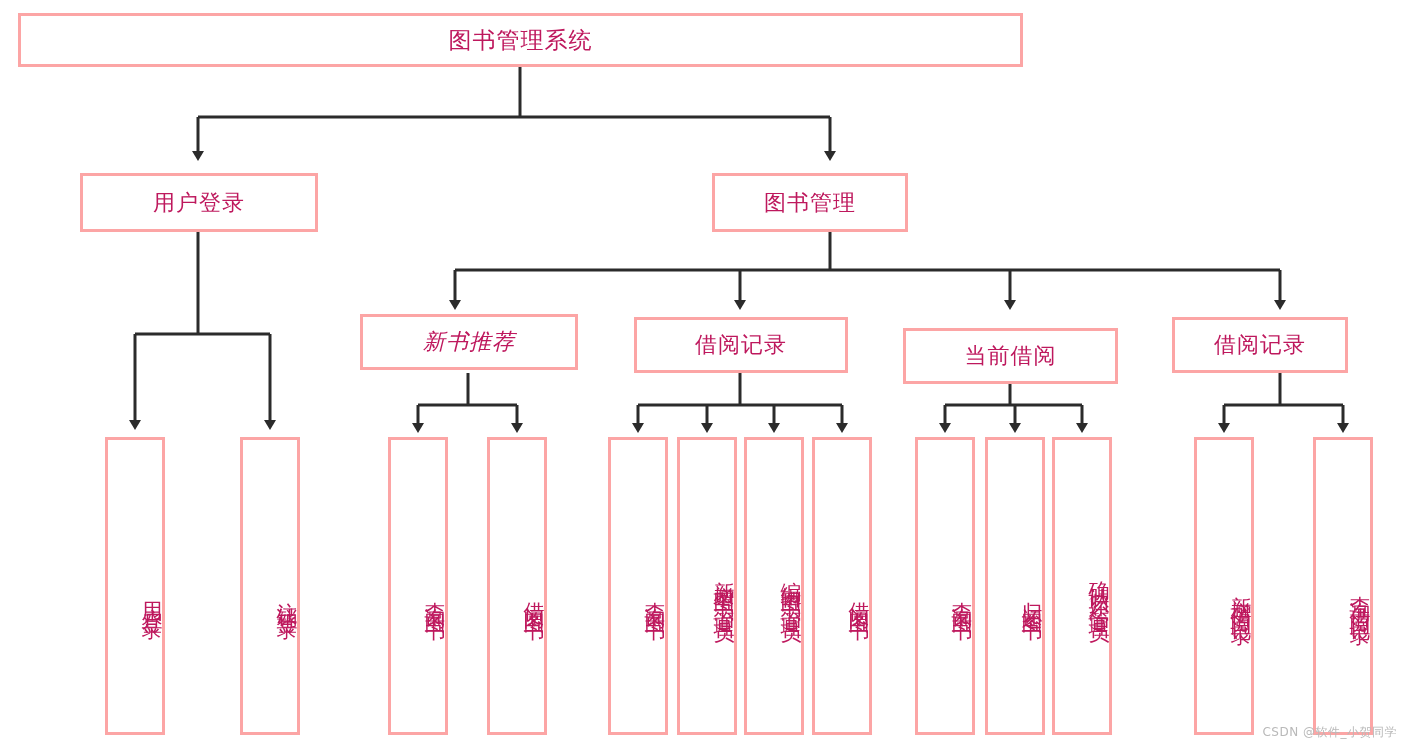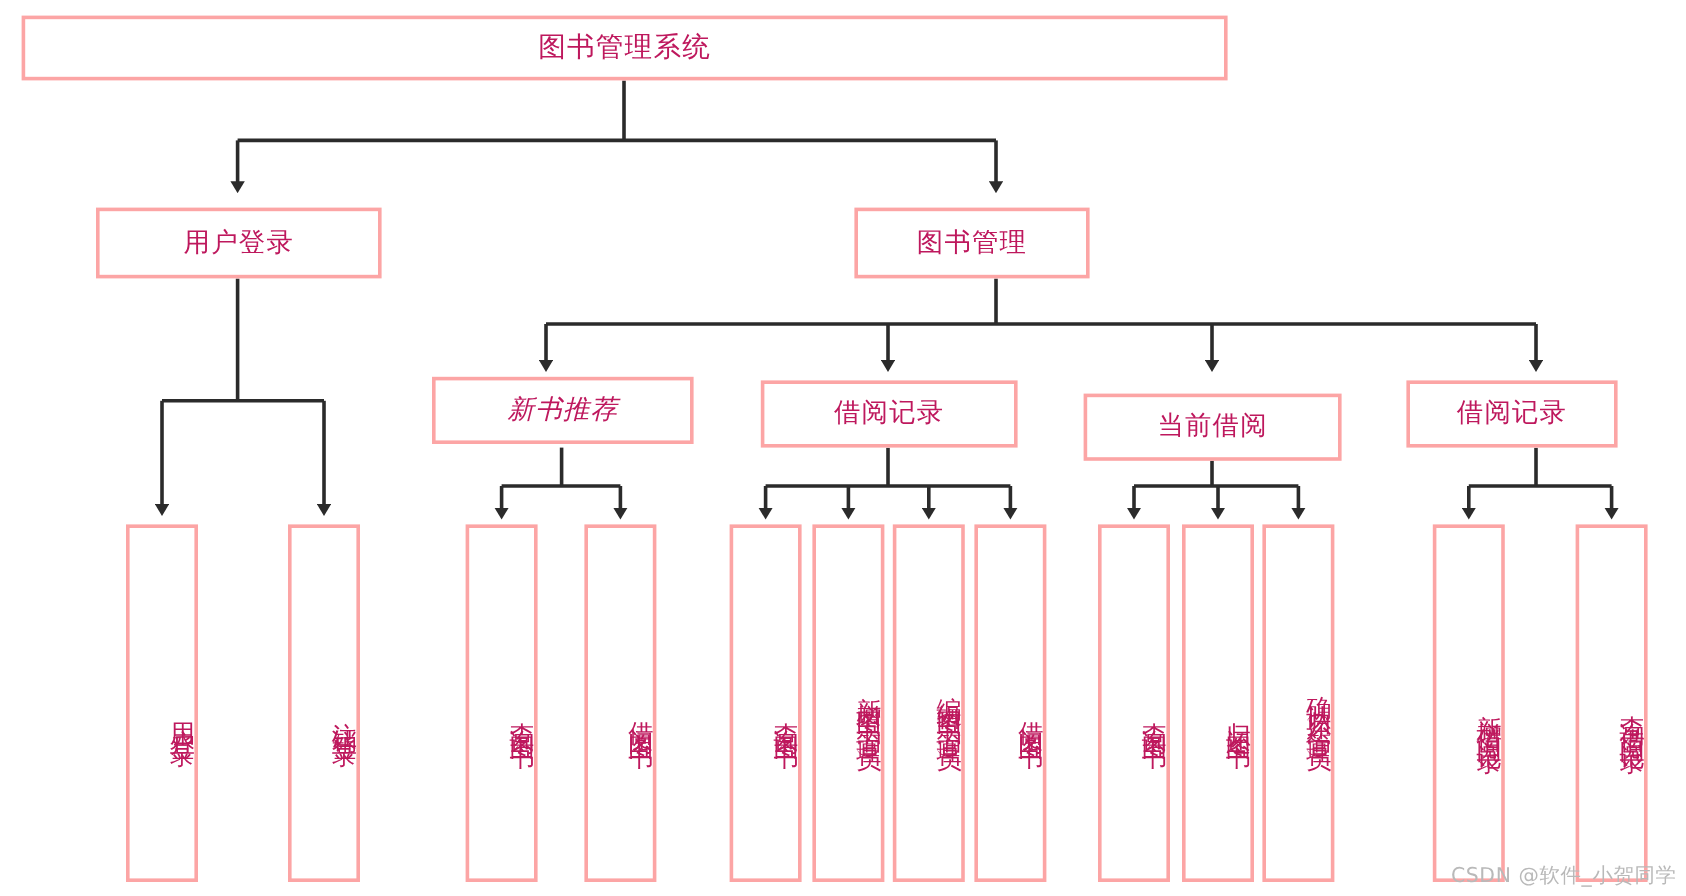--- a/index.html
+++ b/index.html
@@ -56,21 +56,21 @@
     line-height: 1.0;
   }
   .node.leaf.tall-text {
     padding-top: 10px;
   }
   .watermark {
     position: absolute;
     right: 8px;
     bottom: 6px;
     color: #b9b9b9;
-    font-size: 17px;
+    font-size: 12px;
     letter-spacing: 0.5px;
     z-index: 5;
     white-space: nowrap;
   }
 </style>
 </head>
 <body>
 
 <div id="stage">
 

